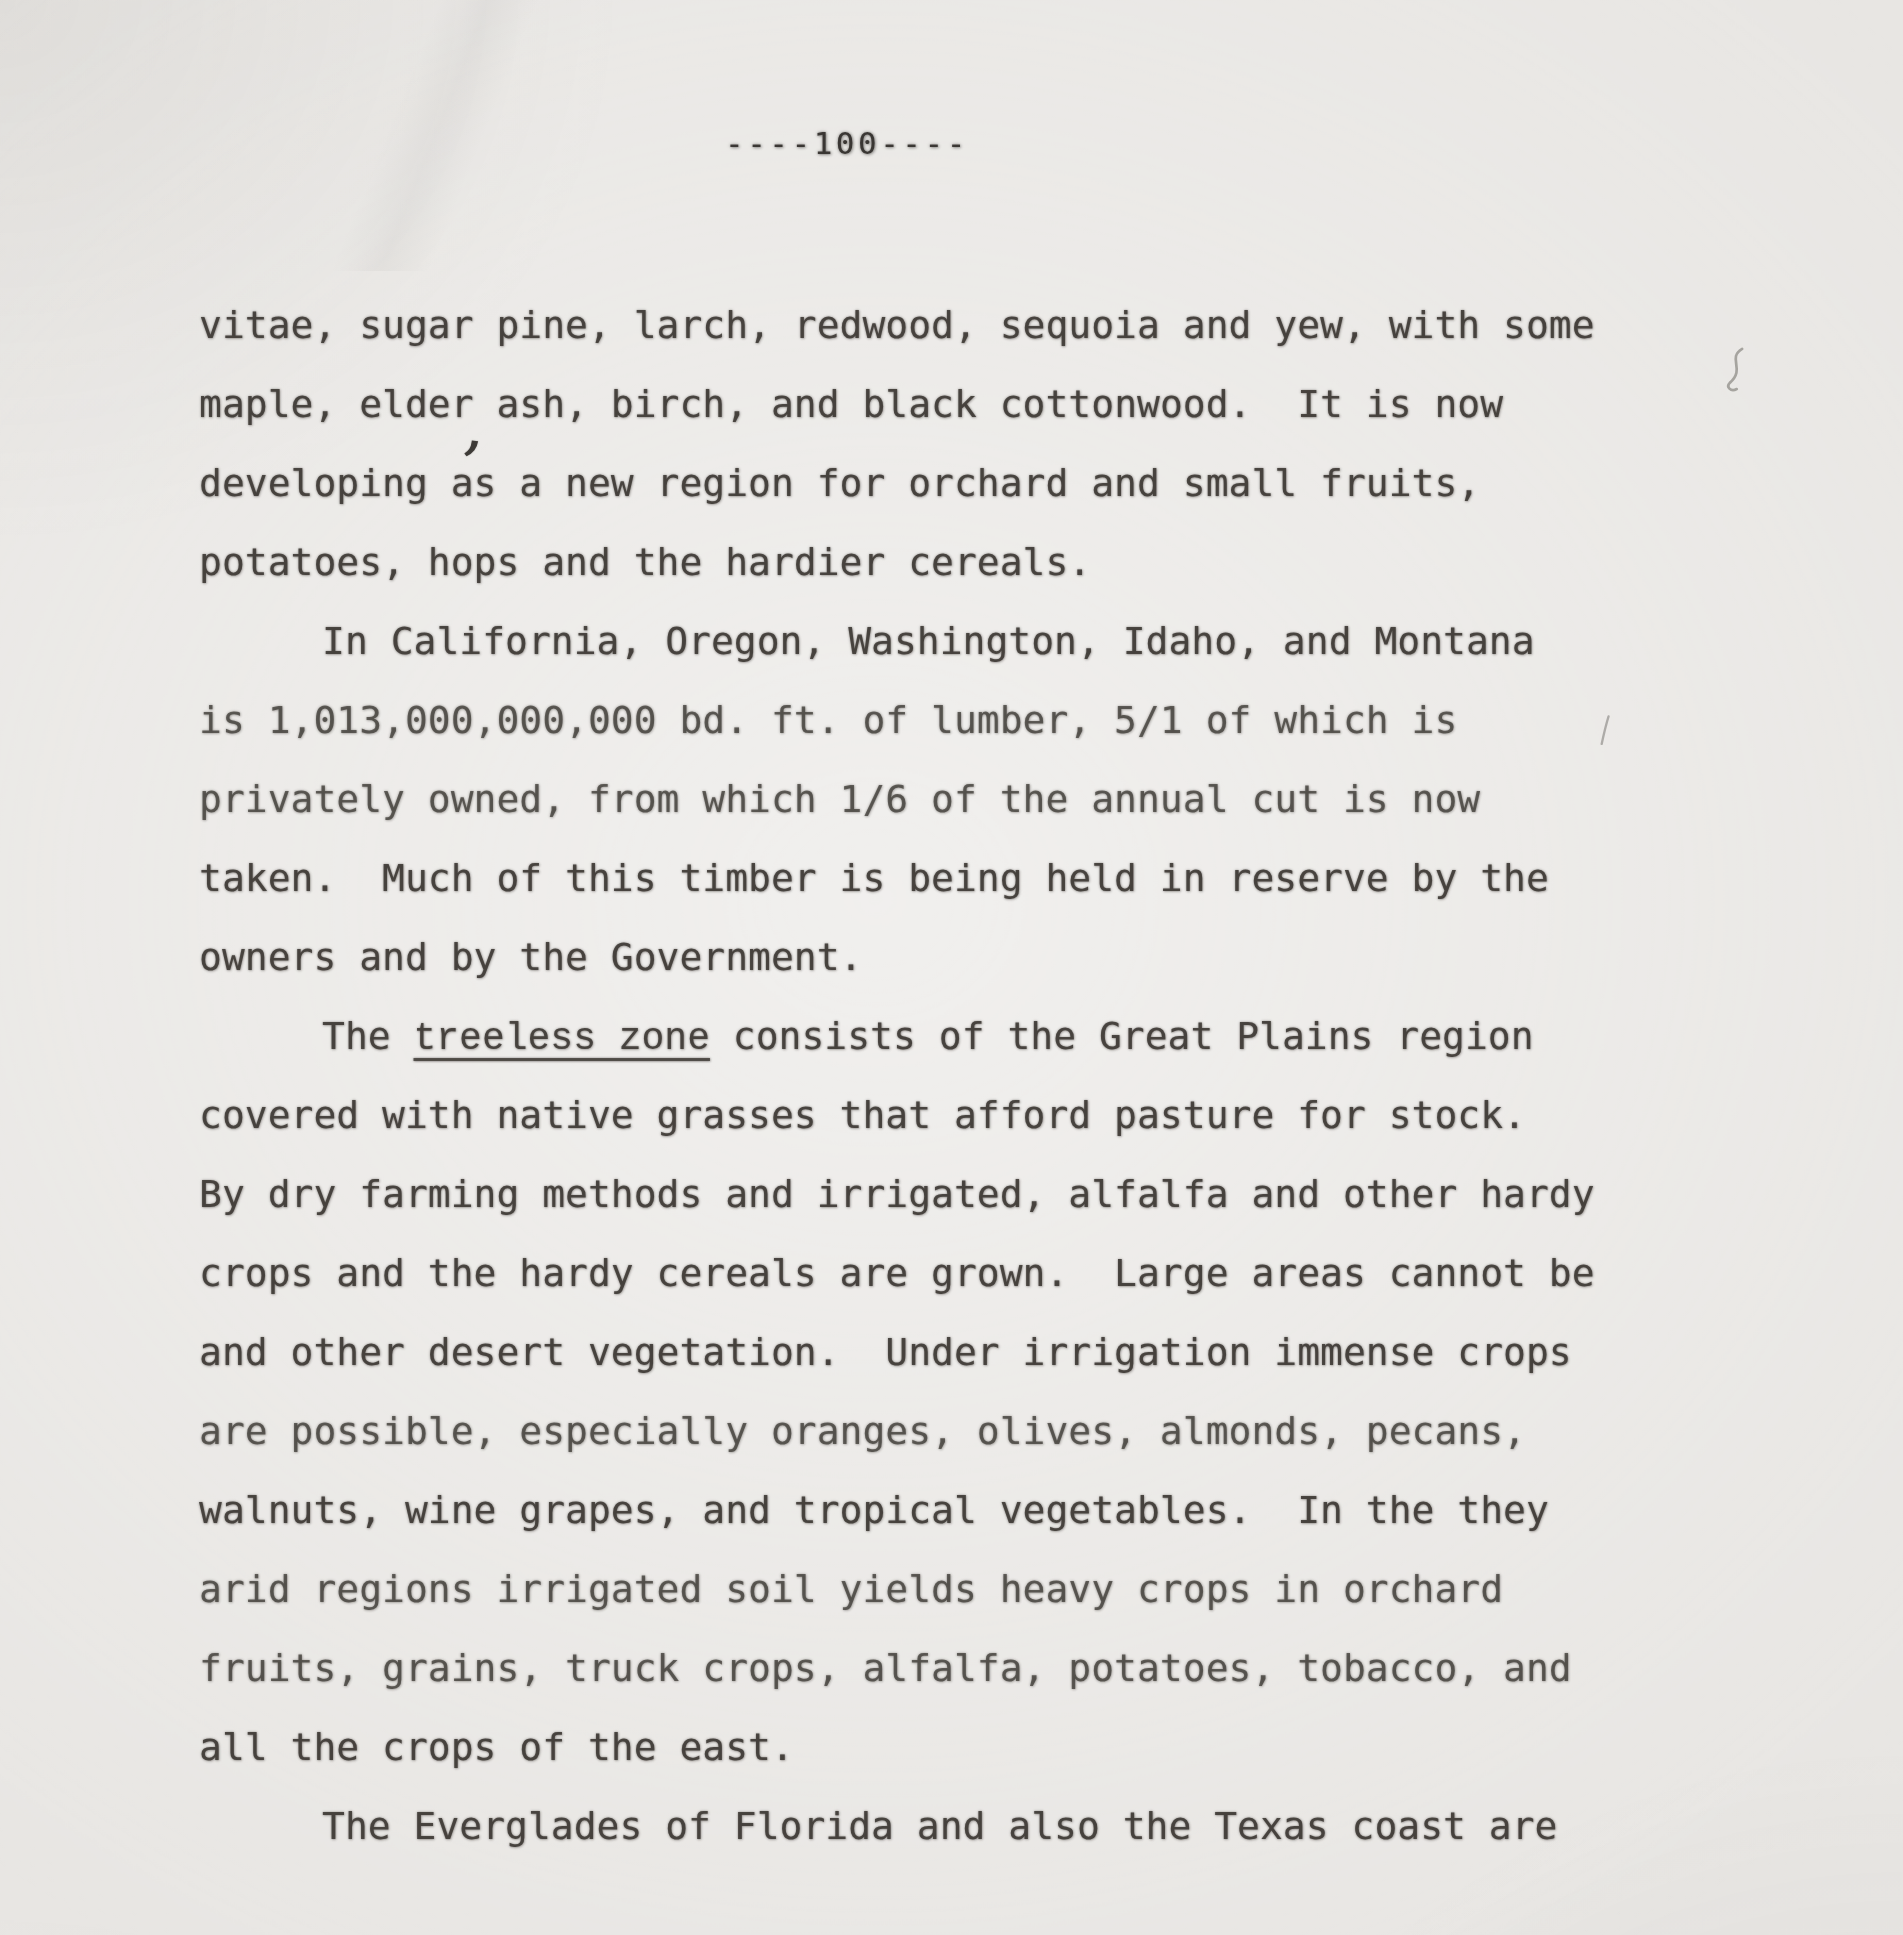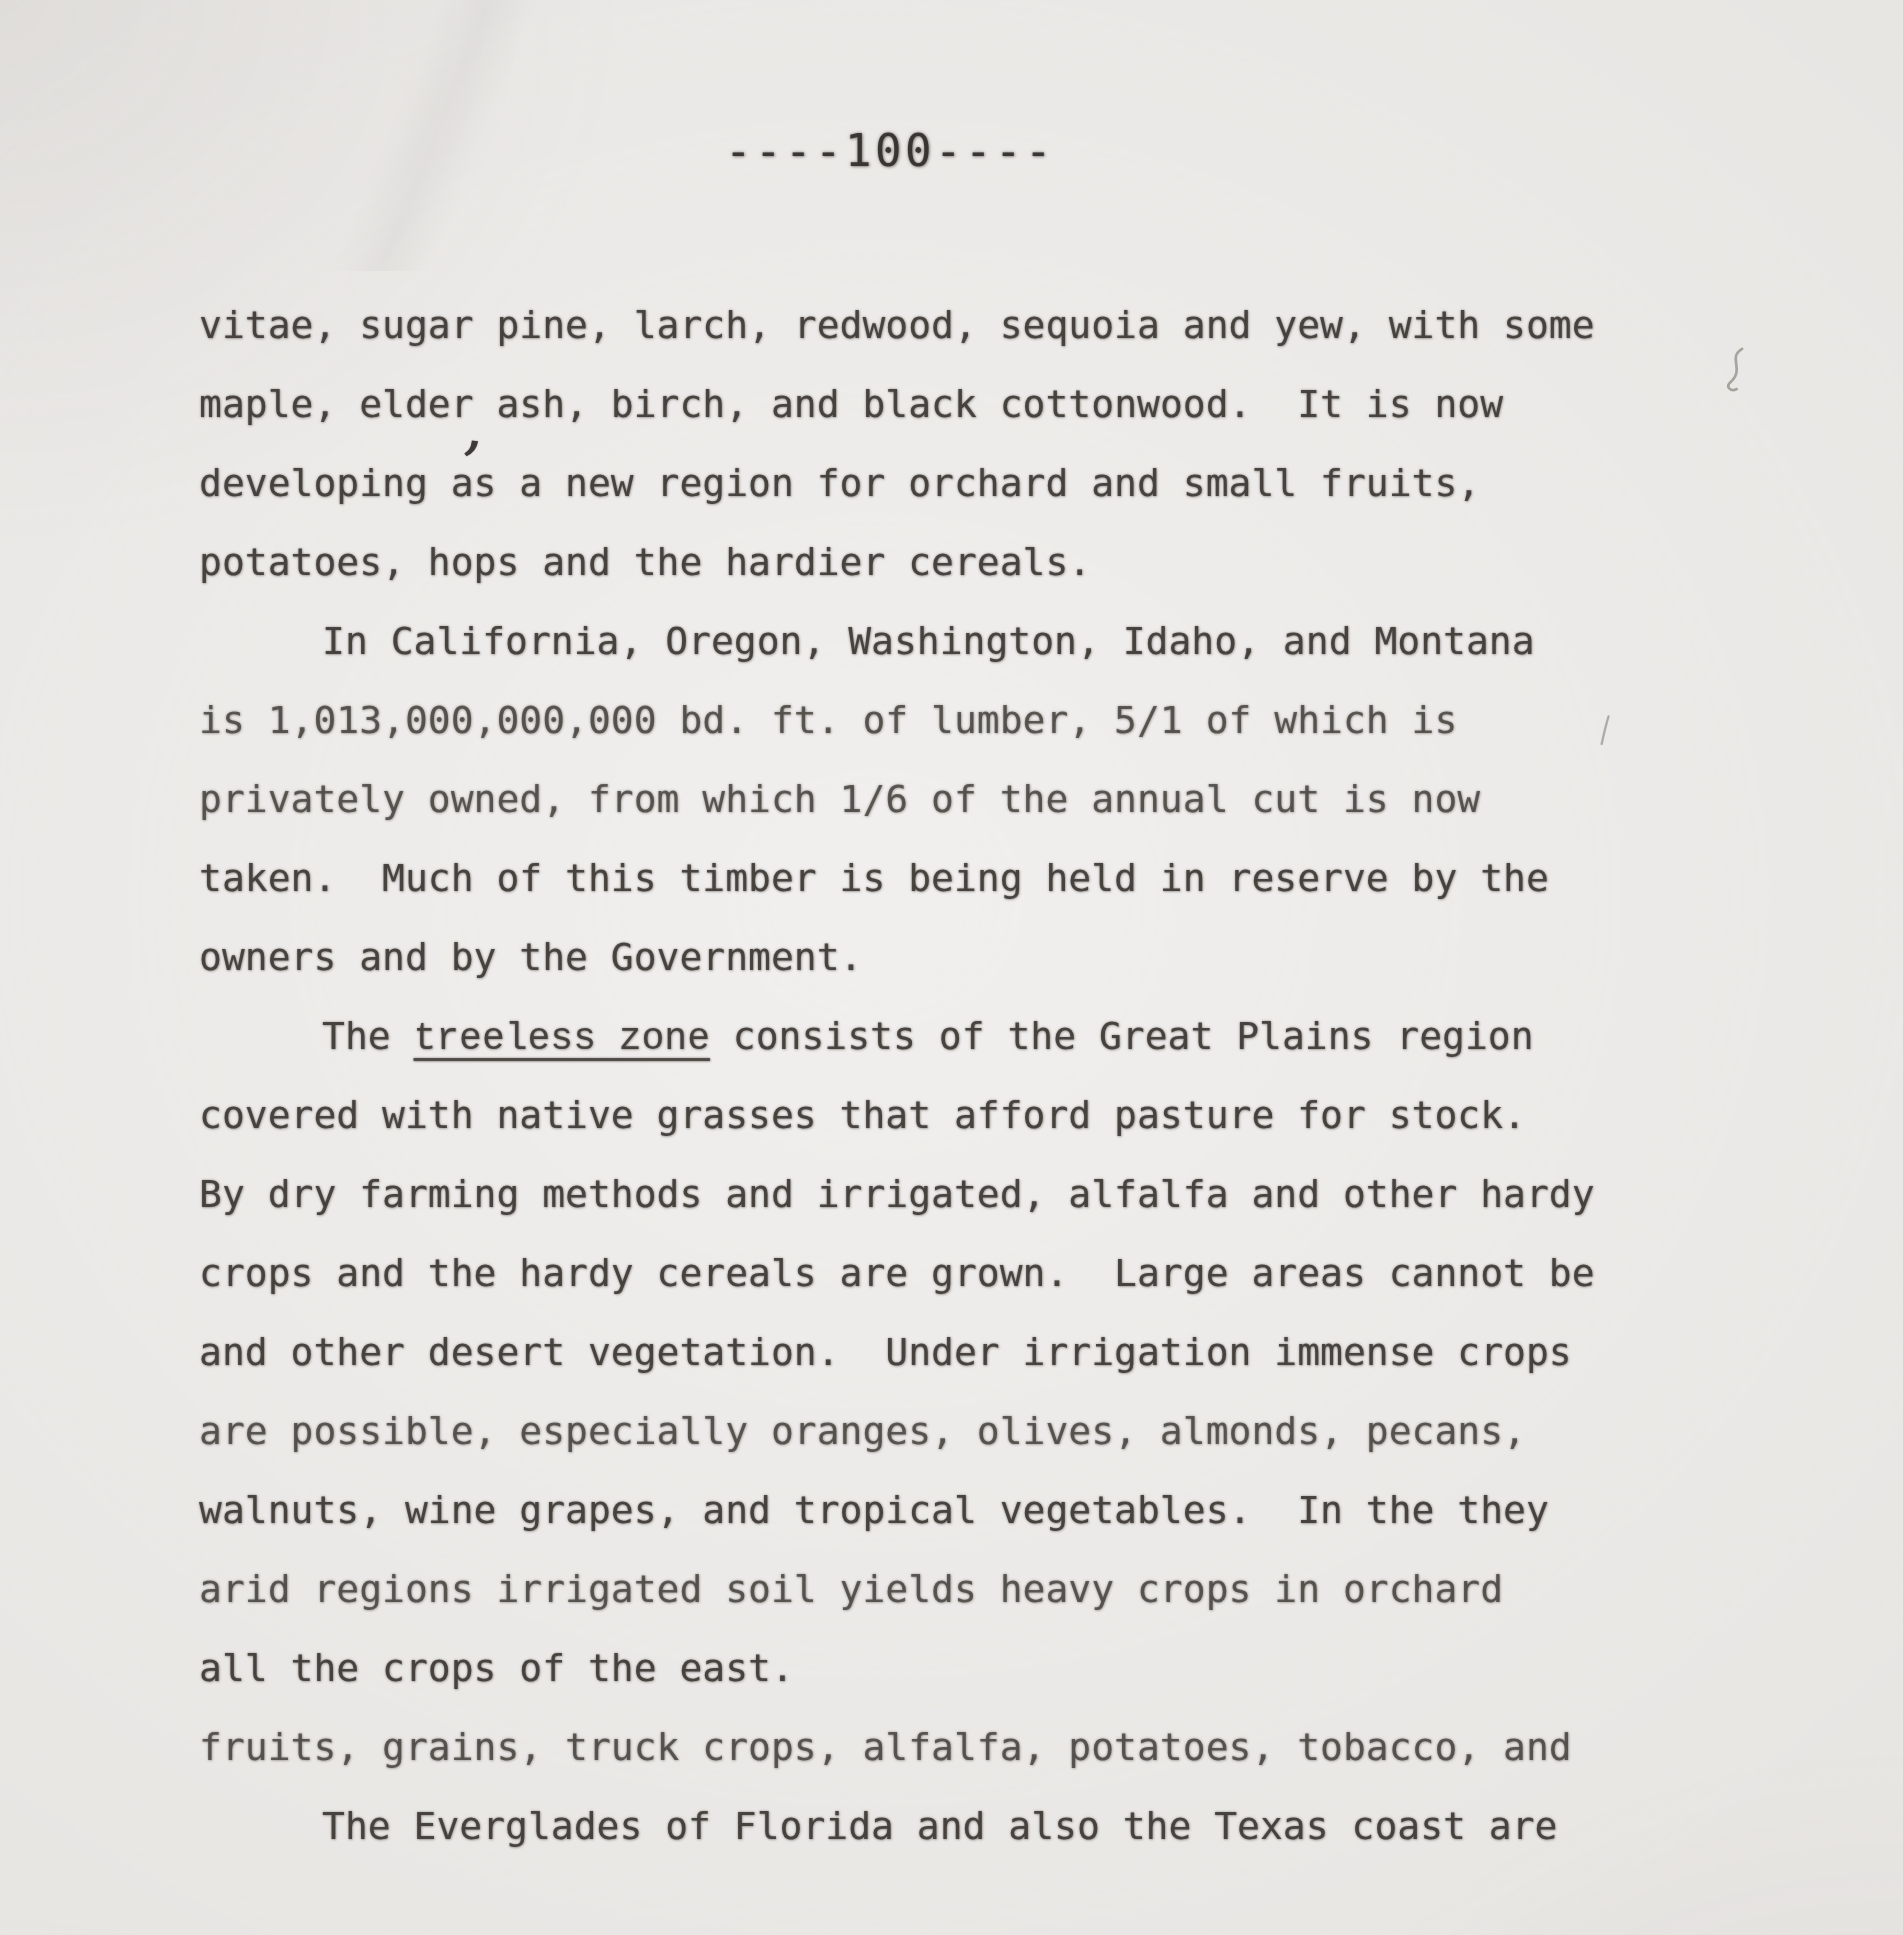--- a/index.html
+++ b/index.html
@@ -15,21 +15,21 @@
       #e8e6e3;
     font-family:"DejaVu Sans Mono","Liberation Mono",monospace;
   }
   .crease{
     position:absolute;left:0;top:0;width:890px;height:271px;
     background:linear-gradient(112deg, rgba(0,0,0,0) 44%, rgba(80,77,72,0.05) 49%, rgba(0,0,0,0) 54%);
     pointer-events:none;
   }
   .page-number{
     position:absolute;left:725px;top:125px;
-    font-size:44px;letter-spacing:3.5px;
+    font-size:31px;letter-spacing:3.5px;
     color:rgba(50,47,43,0.92);
     text-shadow:0 0 3.1px rgba(50,47,43,0.55), 1.2px 0.8px 2.7px rgba(50,47,43,0.30);
     white-space:pre;
   }
   .doc{
     position:absolute;left:199px;top:286px;width:1549px;
   }
   .line{
     height:79px;line-height:79px;
     white-space:pre;
@@ -75,22 +75,22 @@
   <div class="line">taken.  Much of this timber is being held in reserve by the</div>
   <div class="line">owners and by the Government.</div>
   <div class="line indent"><span>The </span><span class="u">treeless zone</span><span> consists of the Great Plains region</span></div>
   <div class="line">covered with native grasses that afford pasture for stock.</div>
   <div class="line">By dry farming methods and irrigated, alfalfa and other hardy</div>
   <div class="line">crops and the hardy cereals are grown.  Large areas cannot be</div>
   <div class="line">and other desert vegetation.  Under irrigation immense crops</div>
   <div class="line faint">are possible, especially oranges, olives, almonds, pecans,</div>
   <div class="line">walnuts, wine grapes, and tropical vegetables.  In the they</div>
   <div class="line faint">arid regions irrigated soil yields heavy crops in orchard</div>
+  <div class="line faint">fruits, grains, truck crops, alfalfa, potatoes, tobacco, and</div>
   <div class="line">all the crops of the east.</div>
-  <div class="line faint">fruits, grains, truck crops, alfalfa, potatoes, tobacco, and</div>
   <div class="line indent">The Everglades of Florida and also the Texas coast are</div>
 
 </div>
 
 <svg class="stray-mark" width="39" height="58" viewBox="0 0 100 150">
   <path d="M62 10 C 22 34, 72 62, 30 98 C 20 108, 32 122, 48 114" fill="none" stroke="rgba(72,68,62,0.42)" stroke-width="7" stroke-linecap="round"></path>
 </svg>
 
 <svg class="stray-tick" width="23" height="35" viewBox="0 0 60 90">
   <path d="M38 8 C 30 34, 26 52, 20 80" fill="none" stroke="rgba(72,68,62,0.38)" stroke-width="6" stroke-linecap="round"></path>

